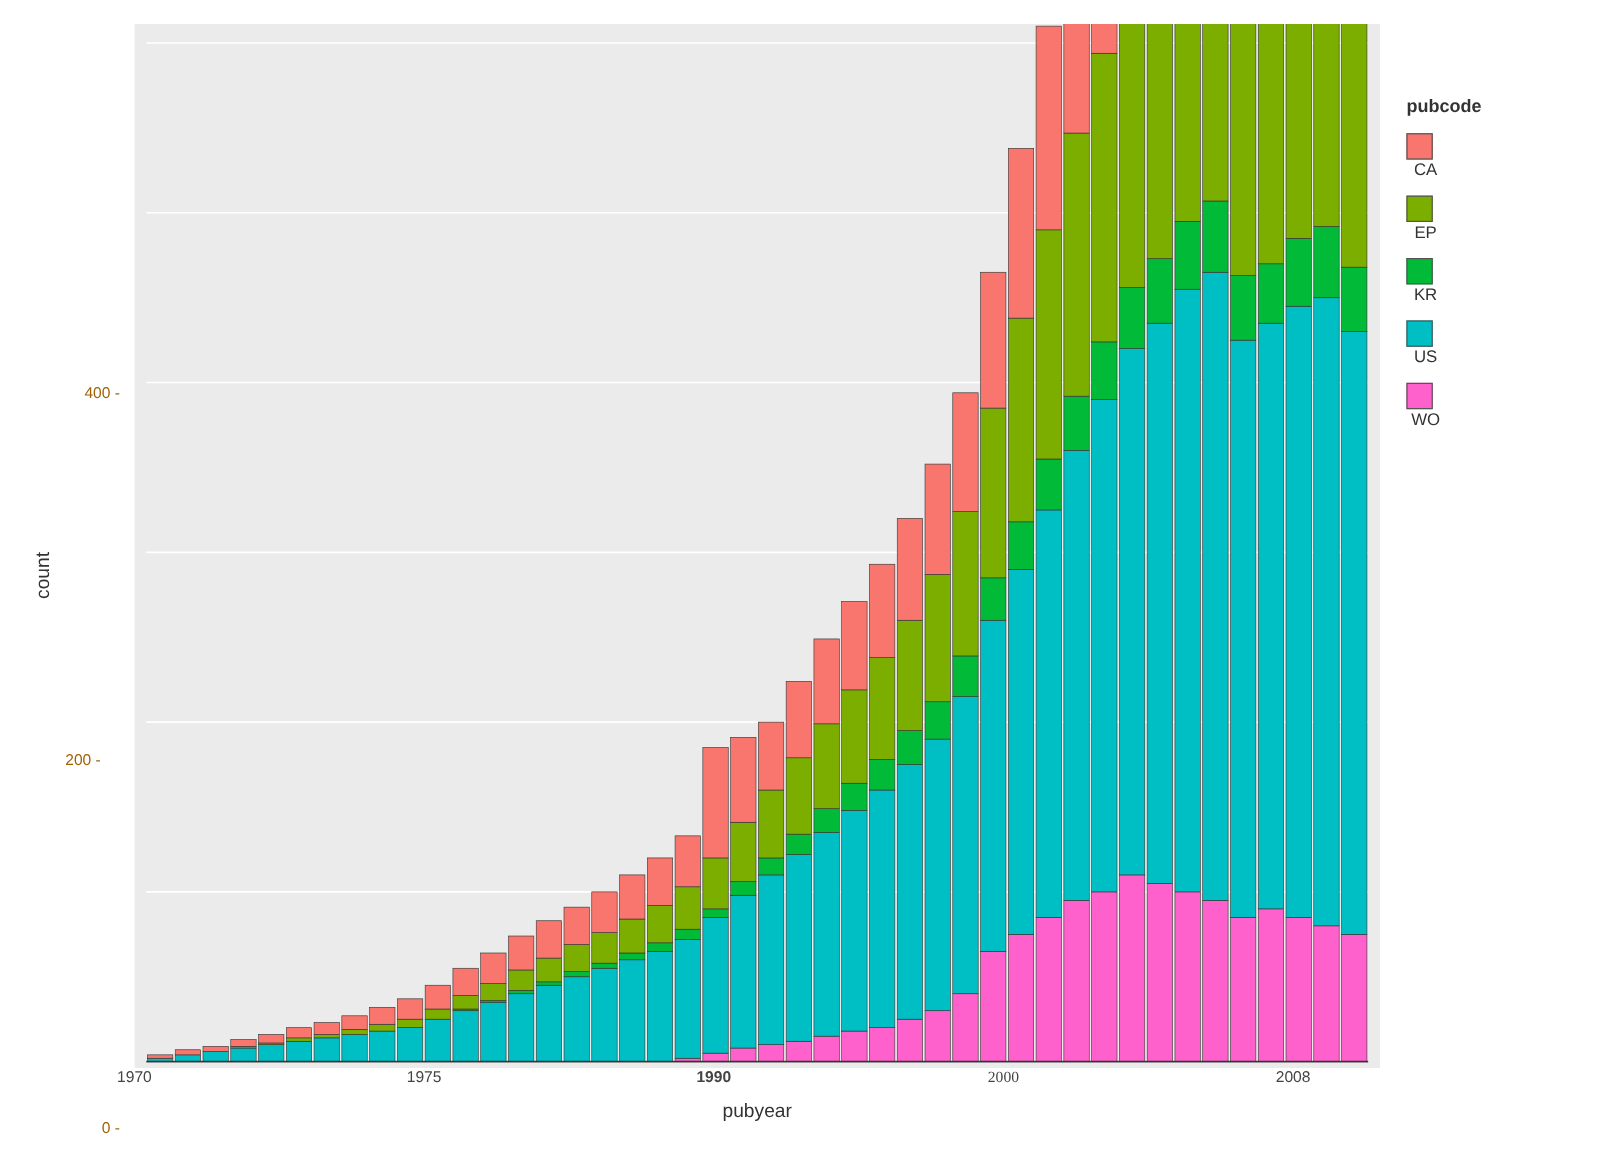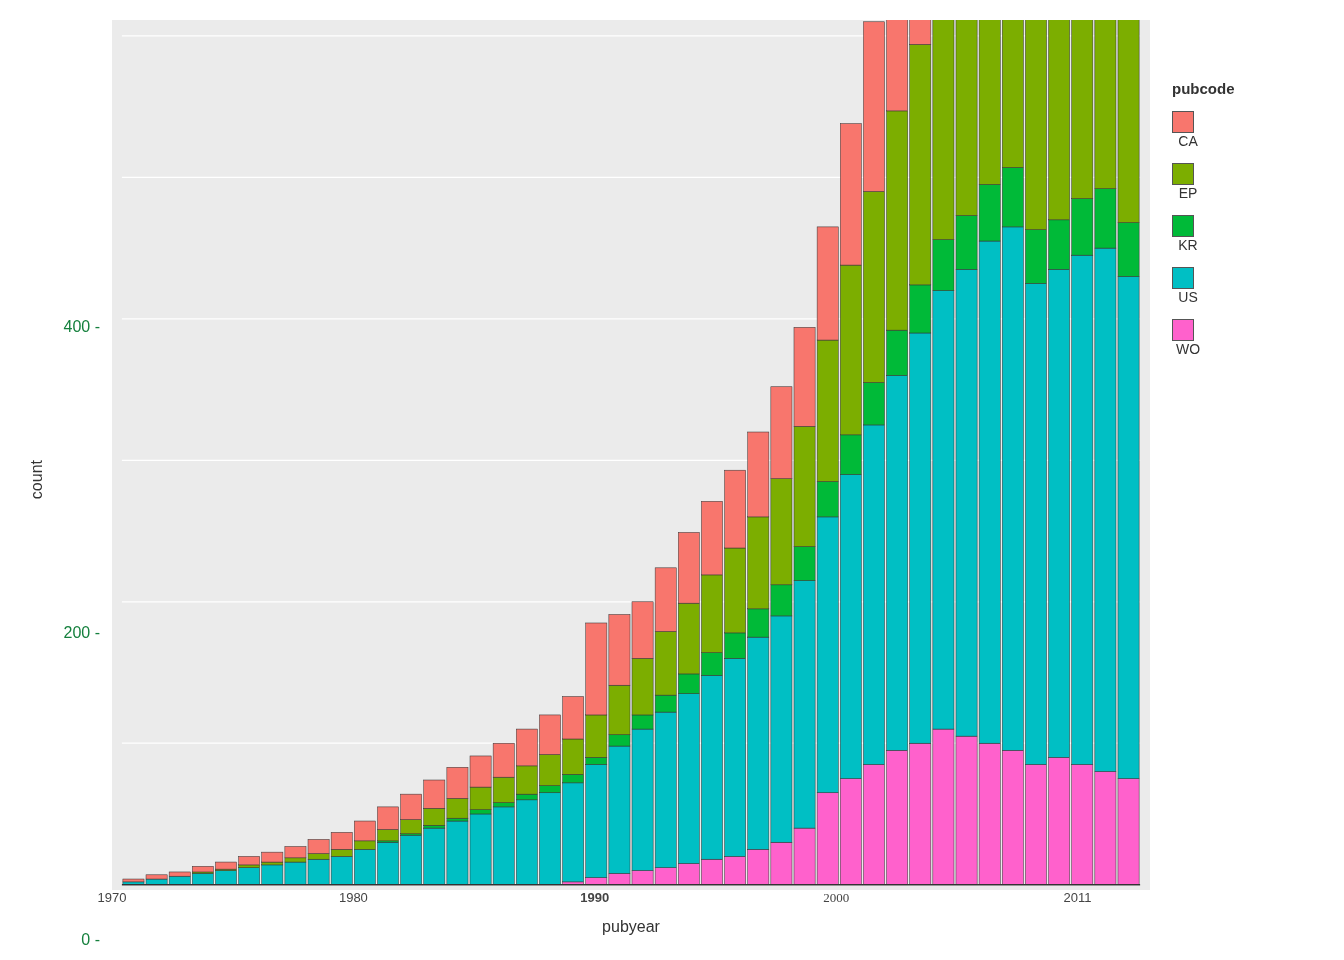--- a/index.html
+++ b/index.html
@@ -38,22 +38,22 @@
     .y-axis-container {
       width: 60px;
       display: flex;
       flex-direction: column;
       align-items: flex-end;
       justify-content: space-between;
       padding-bottom: 30px;
       padding-top: 10px;
     }
     .y-tick {
-      font-size: 16px;
-      color: #15803d;
+      font-size: 13px;
+      color: #a16207;
       padding-right: 6px;
     }
     .plot-and-xaxis {
       flex: 1;
       display: flex;
       flex-direction: column;
     }
     .plot-svg-container {
       flex: 1;
       position: relative;
@@ -141,21 +141,21 @@
 
     <div class="y-axis-label-wrapper">
       <span class="y-axis-rotated">count</span>
     </div>
 
     <div class="chart-area">
       <div class="plot-with-axes">
 
         <div class="y-axis-container" id="y-axis-ticks" style="position: relative;">
             <span class="y-tick" style="position: absolute; right: 6px; top: 100%; transform: translateY(-50%);">0 -</span>
-            <span class="y-tick" style="position: absolute; right: 6px; top: 66.6667%; transform: translateY(-50%);">200 -</span>
+            <span class="y-tick" style="position: absolute; right: 22px; top: 66.6667%; transform: translateY(-50%);">200 -</span>
             <span class="y-tick" style="position: absolute; right: 6px; top: 33.3333%; transform: translateY(-50%);">400 -</span>
           </div>
 
         <div class="plot-and-xaxis">
 
           <div class="plot-svg-container">
             <svg class="main-chart" id="main-svg" viewBox="0 0 1050 820" preserveAspectRatio="none">
 
               <rect x="0" y="0" width="1050" height="820" fill="#EBEBEB"></rect>
 
@@ -353,24 +353,24 @@
                 <rect x="1017.5909090909091" y="191.00000000000006" width="21.40909090909091" height="50.66666666666667" fill="#00BA38" stroke="#333" stroke-width="0.5"></rect>
                 <rect x="1017.5909090909091" y="-75.66666666666652" width="21.40909090909091" height="266.66666666666663" fill="#7CAE00" stroke="#333" stroke-width="0.5"></rect>
                 <rect x="1017.5909090909091" y="-322.3333333333332" width="21.40909090909091" height="246.66666666666669" fill="#F8766D" stroke="#333" stroke-width="0.5"></rect>
                 <line x1="10" x2="1040" y1="815" y2="815" stroke="#333" stroke-width="1.5"></line>
               </svg>
           </div>
 
           <div class="x-axis-container">
             <div class="x-ticks-row" id="x-ticks-row" style="position: relative; height: 24px;">
                 <span class="x-tick" style="position: absolute; left: 0%; transform: translateX(-50%); text-align: center;">1970</span>
-                <span class="x-tick" style="position: absolute; left: 23.2558%; transform: translateX(-50%);">1980</span>
+                <span class="x-tick" style="position: absolute; left: 23.2558%; transform: translateX(-50%);">1975</span>
                 <span class="x-tick" style="position: absolute; left: 46.5116%; transform: translateX(-50%); font-weight: bold;">1990</span>
                 <span class="x-tick" style="position: absolute; left: 69.7674%; transform: translateX(-50%); font-family: Liberation Serif, serif;">2000</span>
-                <span class="x-tick" style="position: absolute; left: 93.0233%; transform: translateX(-50%);">2011</span>
+                <span class="x-tick" style="position: absolute; left: 93.0233%; transform: translateX(-50%);">2008</span>
               </div>
             <span class="x-label">pubyear</span>
           </div>
         </div>
       </div>
     </div>
 
     <div class="legend-container">
       <div class="legend-title">pubcode</div>
       <div id="legend-items">

